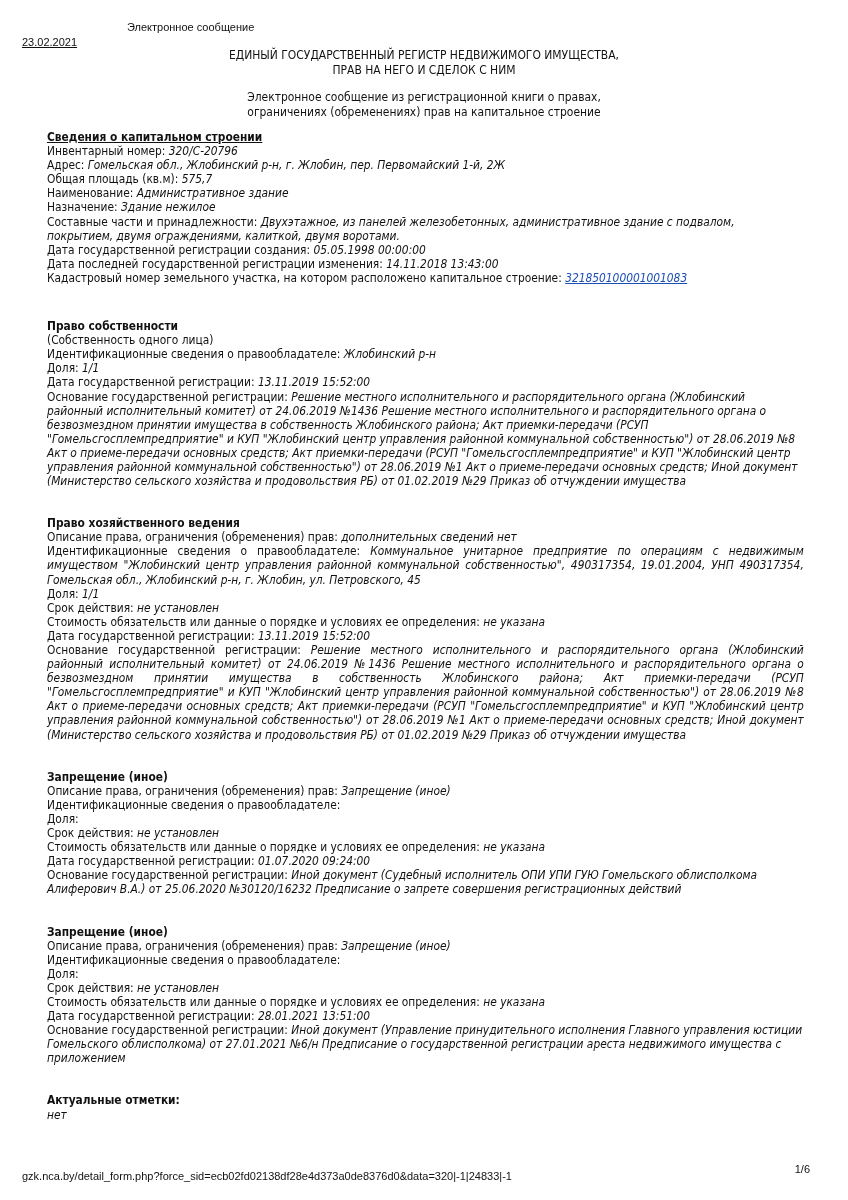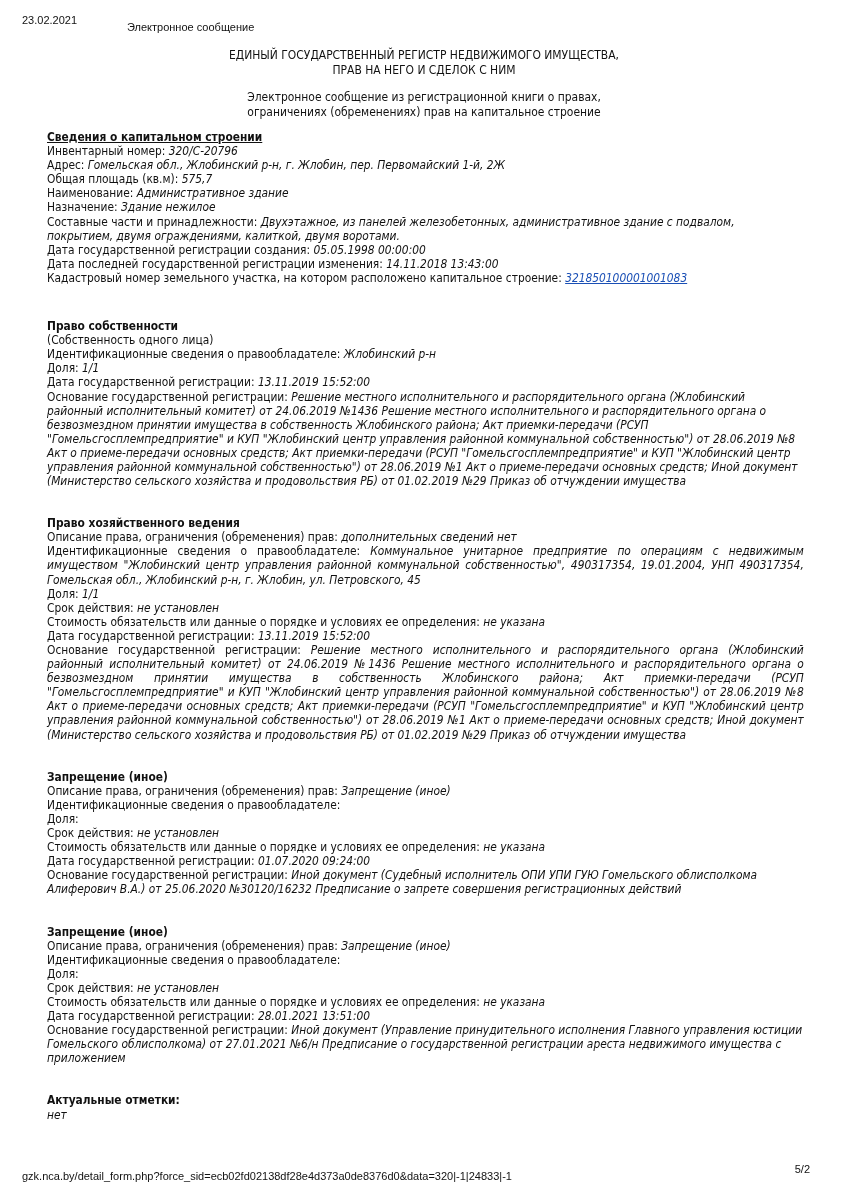--- a/index.html
+++ b/index.html
@@ -1,17 +1,17 @@
 <!DOCTYPE html>
 <html><head>
 <meta charset="utf-8">
 <style>
   html, body { margin: 0; padding: 0; background: #ffffff; }
   body { width: 848px; height: 1200px; position: relative; overflow: hidden; color: #111; }
-  .hdr-date { position: absolute; left: 22px; top: 14px; font: 11px "Liberation Sans", sans-serif; }
+  .hdr-date { position: absolute; left: 22px; top: 36px; font: 11px "Liberation Sans", sans-serif; text-decoration: underline; }
   .hdr-title { position: absolute; left: 0; width: 848px; top: 21px; font: 11px "Liberation Sans", sans-serif; padding-left: 100px; box-sizing: border-box; margin-left: 27px; }
   .doc-title { position: absolute; left: 0; width: 848px; top: 47px; text-align: center; font: 12.5px/15px "DejaVu Sans", sans-serif; transform: scaleX(0.86); transform-origin: 424px 0; }
   .doc-sub { position: absolute; left: 0; width: 848px; top: 89px; text-align: center; font: 12.5px/15px "DejaVu Sans", sans-serif; transform: scaleX(0.86); transform-origin: 424px 0; }
   .content { position: absolute; left: 47px; top: 130px; width: 880px; font: 12.4px/14.1px "DejaVu Sans", sans-serif; transform: scaleX(0.86); transform-origin: 0 0; }
   .section { margin: 0; }
   .sec-h { font-weight: bold; }
   .sec-h.u { text-decoration: underline; }
   .row { }
   .v { font-style: italic; }
   .link { color: #1a4fb5; text-decoration: underline; font-style: italic; cursor: pointer; }
@@ -112,13 +112,13 @@
 
   <div class="gap2"></div>
 
   <section class="section">
     <div class="sec-h">Актуальные отметки:</div>
     <div class="v">нет</div>
   </section>
 </div>
 
 <div class="footer-url">gzk.nca.by/detail_form.php?force_sid=ecb02fd02138df28e4d373a0de8376d0&amp;data=320|-1|24833|-1</div>
-<div class="footer-page">5/2</div>
+<div class="footer-page">1/6</div>
 
 </body></html>

